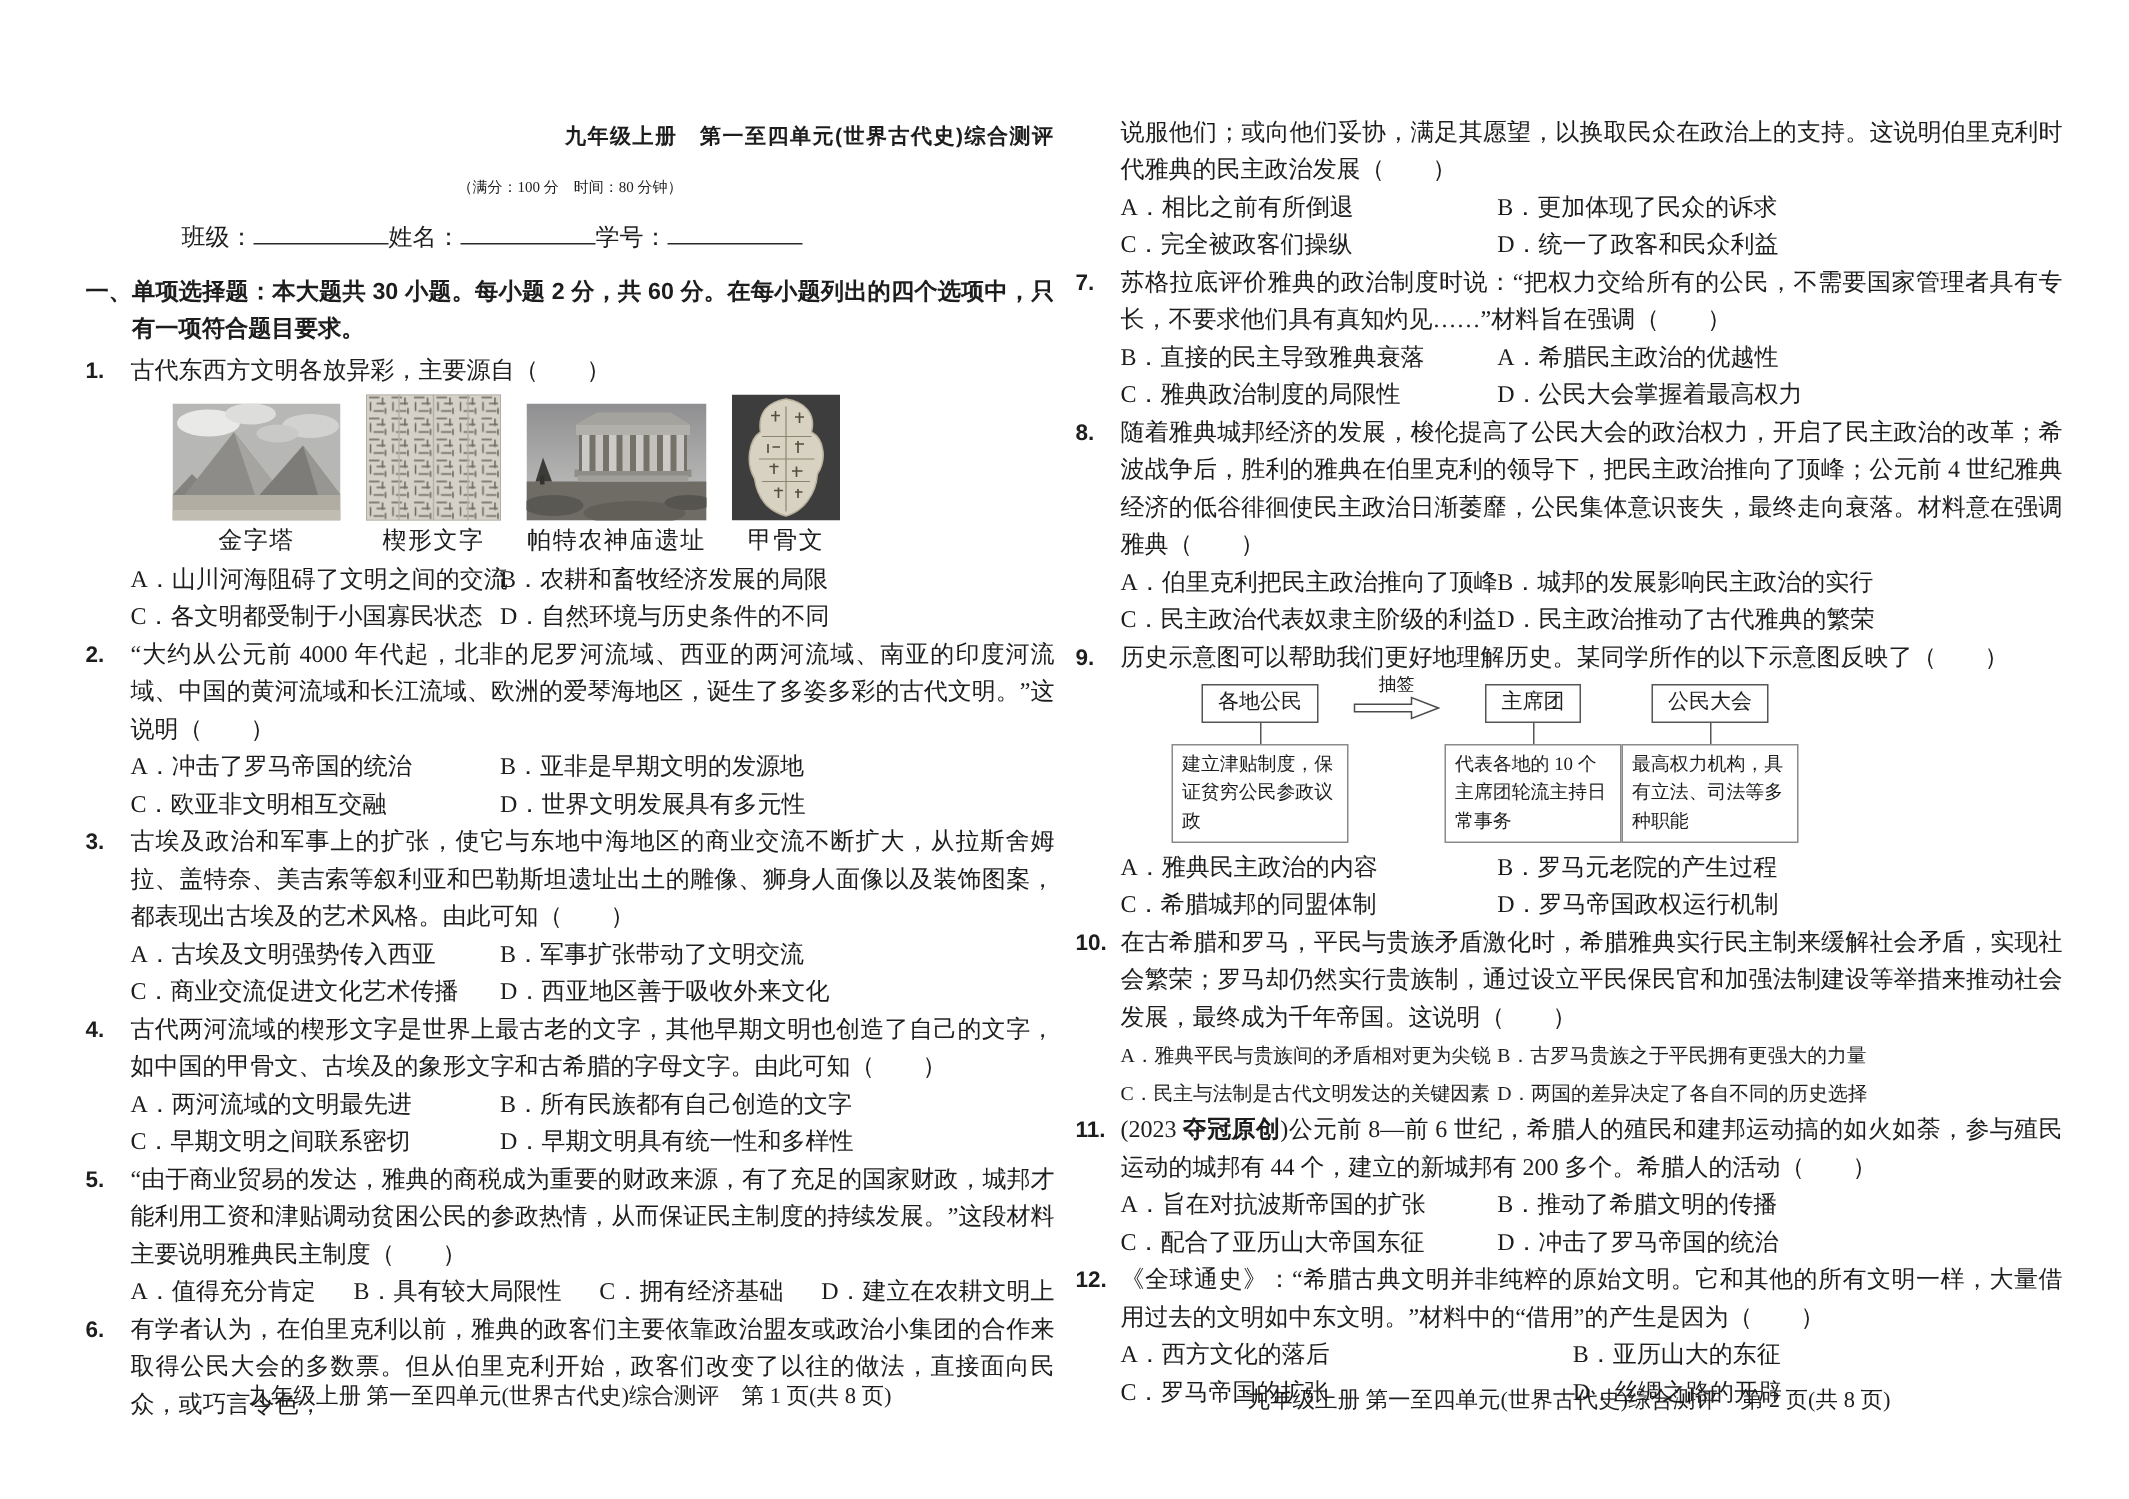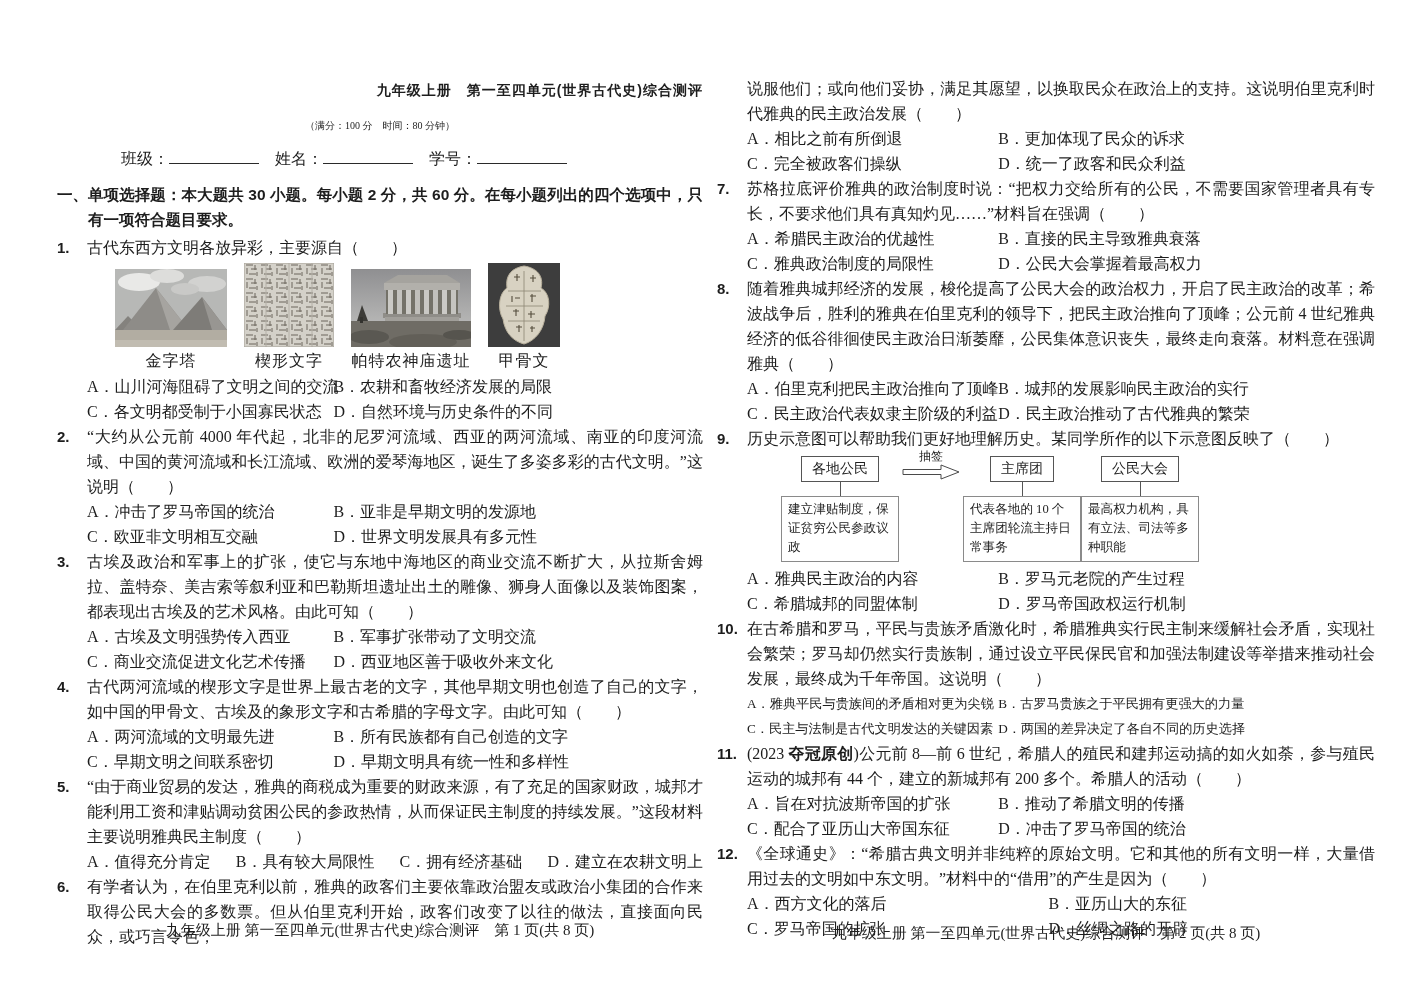--- a/index.html
+++ b/index.html
@@ -9,21 +9,21 @@
     font-family:"Liberation Serif","DejaVu Serif",serif;
     overflow:hidden;
   }
   .hei{font-family:"Liberation Sans","DejaVu Sans",sans-serif;font-weight:bold;}
   .col{position:absolute;}
   #col-left{left:57px;top:75px;width:646px;}
   #col-right{left:717px;top:76px;width:658px;}
 
   .title{text-align:right;font-size:14px;line-height:30px;margin:0 0 9px 0;letter-spacing:1px;}
   .subtitle{text-align:center;font-size:10px;line-height:24px;margin:0 0 8px 0;}
-  .fields{display:flex;gap:16px;font-size:16px;line-height:26px;margin:0 0 10px 64px;}
+  .fields{display:flex;font-size:16px;line-height:26px;margin:0 0 10px 64px;}
   .field{white-space:nowrap;}
   .blank{display:inline-block;width:90px;border-bottom:1px solid #2a2a2a;height:15px;vertical-align:baseline;}
 
   .section{display:flex;font-size:15.5px;line-height:25px;margin:0 0 3px 0;}
   .section .snum{flex:0 0 30px;}
   .section .stext{flex:1;text-align:justify;}
 
   .q{display:flex;align-items:flex-start;}
   .qnum{flex:0 0 30px;font-family:"Liberation Sans","DejaVu Sans",sans-serif;
         font-weight:bold;font-size:15px;line-height:25px;}
@@ -245,22 +245,22 @@
         <span class="opt">D．统一了政客和民众利益</span>
       </div>
     </div>
   </div>
 
   <div class="q">
     <div class="qnum">7.</div>
     <div class="qbody">
       <p class="stem">苏格拉底评价雅典的政治制度时说：“把权力交给所有的公民，不需要国家管理者具有专长，不要求他们具有真知灼见……”材料旨在强调（　　）</p>
       <div class="opts">
+        <span class="opt">B．直接的民主导致雅典衰落</span>
         <span class="opt">A．希腊民主政治的优越性</span>
-        <span class="opt">B．直接的民主导致雅典衰落</span>
         <span class="opt">C．雅典政治制度的局限性</span>
         <span class="opt">D．公民大会掌握着最高权力</span>
       </div>
     </div>
   </div>
 
   <div class="q">
     <div class="qnum">8.</div>
     <div class="qbody">
       <p class="stem">随着雅典城邦经济的发展，梭伦提高了公民大会的政治权力，开启了民主政治的改革；希波战争后，胜利的雅典在伯里克利的领导下，把民主政治推向了顶峰；公元前 4 世纪雅典经济的低谷徘徊使民主政治日渐萎靡，公民集体意识丧失，最终走向衰落。材料意在强调雅典（　　）</p>

